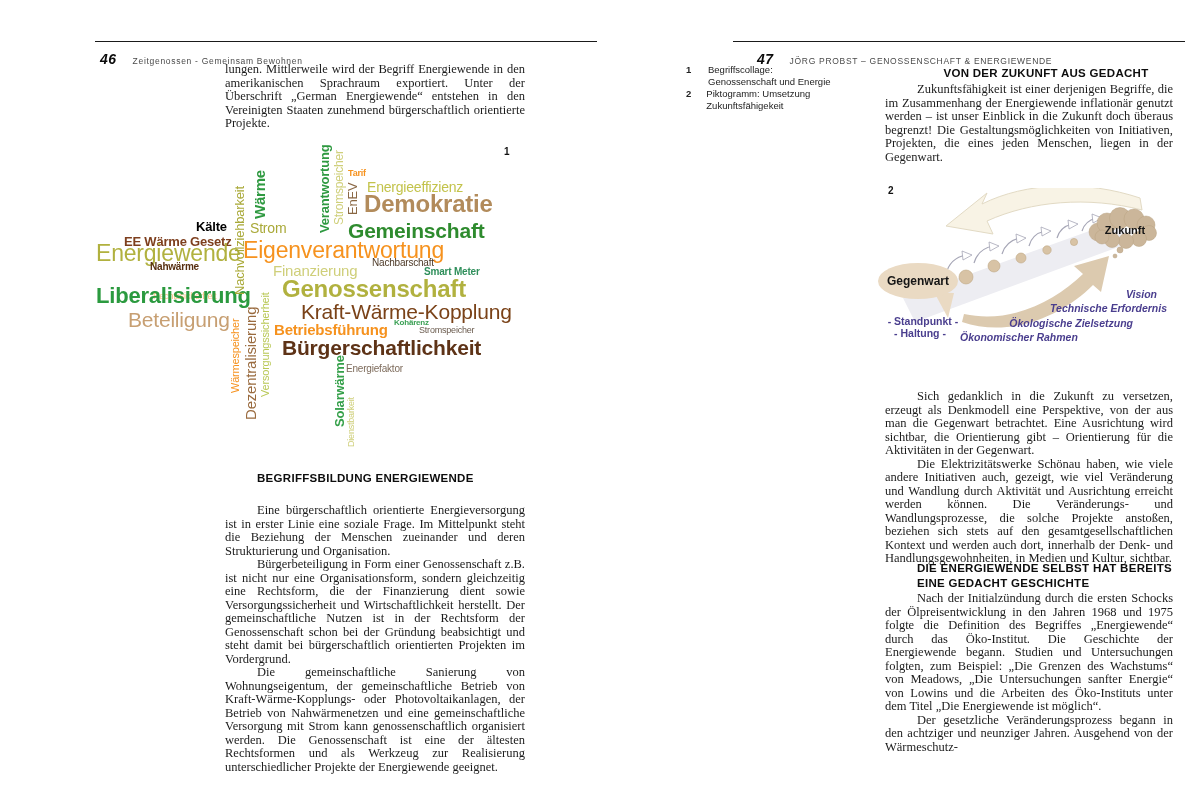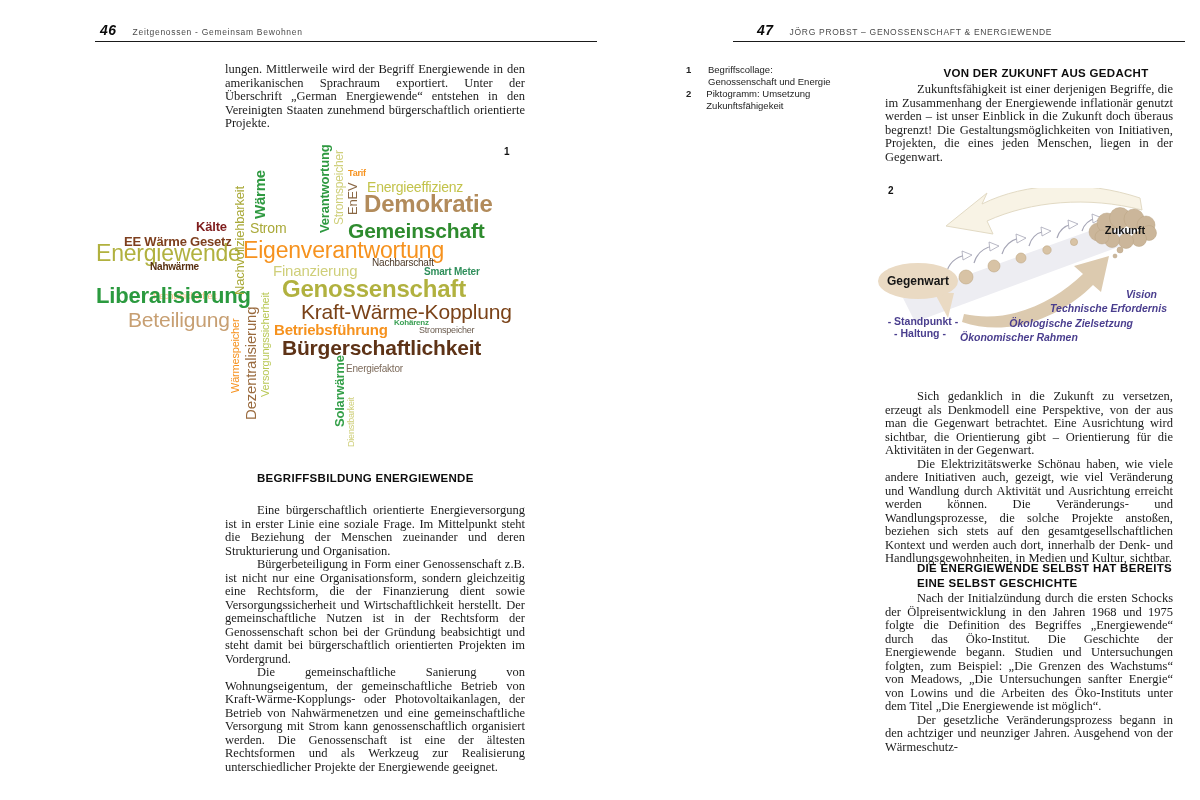--- a/index.html
+++ b/index.html
@@ -1,21 +1,21 @@
 <!DOCTYPE html>
 <html><head>
 <meta charset="utf-8">
 <style>
   html,body{margin:0;padding:0;background:#ffffff;}
   .spread{position:relative;width:1200px;height:800px;background:#ffffff;overflow:hidden;
           font-family:"Liberation Serif",serif;color:#1b1b1b;}
   .abs{position:absolute;}
   
   .folio{font-family:"Liberation Sans",sans-serif;font-weight:bold;font-style:italic;
-         font-size:14px;color:#0a0a0a;letter-spacing:.5px;}
+         font-size:14px;color:#0a0a0a;letter-spacing:.5px;margin-top:29px;}
   .runhead{font-family:"Liberation Sans",sans-serif;font-size:8.5px;letter-spacing:.7px;
            color:#4a4a4a;margin-left:16px;}
   .rule{position:absolute;height:1px;background:#1a1a1a;}
   
   .body-text{font-family:"Liberation Serif",serif;font-size:12.5px;line-height:13.5px;
              text-align:justify;color:#1b1b1b;}
   .body-text p{margin:0;}
   .body-text p.ind{text-indent:32px;}
   .sec-head{position:absolute;font-family:"Liberation Sans",sans-serif;font-weight:bold;
             font-size:11.5px;letter-spacing:.3px;color:#0d0d0d;line-height:14.5px;}
@@ -47,21 +47,21 @@
 
   <div class="abs" style="left:100px;top:22px;display:flex;align-items:baseline;">
     <span class="folio">46</span>
     <span class="runhead">Zeitgenossen - Gemeinsam Bewohnen</span>
   </div>
   <div class="rule" style="left:95px;top:41px;width:502px;"></div>
 
   <div class="body-text abs" style="left:225px;top:63px;width:300px;">lungen. Mittlerweile wird der Begriff Energiewende in den amerikanischen Sprachraum exportiert. Unter der Überschrift „German Energiewende“ entstehen in den Vereinigten Staaten zunehmend bürgerschaftlich orientierte Projekte.</div>
 
   <div class="wordcloud">
-      <span class="wcw" style="font-size: 13px; color: #7f1d1d; font-weight: bold; left: 101px; top: 80px;">Kälte</span>
+      <span class="wcw" style="font-size: 13px; color: #000000; font-weight: bold; left: 101px; top: 80px;">Kälte</span>
       <span class="wcw" style="font-size: 14px; color: rgb(169, 169, 56); left: 155px; top: 81px;">Strom</span>
       <span class="wcw" style="font-size: 13px; color: rgb(126, 63, 30); font-weight: bold; left: 29px; top: 95px;">EE Wärme Gesetz</span>
       <span class="wcw" style="font-size: 23px; color: rgb(177, 177, 63); left: 1px; top: 102px;">Energiewende</span>
       <span class="wcw" style="font-size: 10px; color: rgb(87, 48, 18); font-weight: bold; left: 55px; top: 122px;">Nahwärme</span>
       <span class="wcw" style="font-size: 9px; color: rgb(249, 190, 126); left: 58px; top: 136px; margin-top: 16px;">Rechtssicherheit</span>
       <span class="wcw" style="font-size: 22px; color: rgb(43, 154, 63); font-weight: bold; left: 1px; top: 145px;">Liberalisierung</span>
       <span class="wcw" style="font-size: 21px; color: rgb(199, 159, 114); left: 33px; top: 169px;">Beteiligung</span>
       <span class="wcw" style="font-size: 9px; color: rgb(246, 146, 30); font-weight: bold; left: 253px; top: 29px;">Tarif</span>
       <span class="wcw" style="font-size: 14px; color: rgb(195, 195, 75); left: 272px; top: 40px;">Energieeffizienz</span>
       <span class="wcw" style="font-size: 24px; color: rgb(178, 139, 91); font-weight: bold; left: 269px; top: 52px;">Demokratie</span>
@@ -190,20 +190,20 @@
     <text class="dia-purple-up" x="44" y="149" text-anchor="middle">- Haltung -</text>
   </svg>
 
   <div class="body-text abs" style="left:885px;top:390px;width:288px;">
     <p class="ind">Sich gedanklich in die Zukunft zu versetzen, erzeugt als Denkmodell eine Perspektive, von der aus man die Gegenwart betrachtet. Eine Ausrichtung wird sichtbar, die Orientierung gibt – Orientierung für die Aktivitäten in der Gegenwart.</p>
     <p class="ind">Die Elektrizitätswerke Schönau haben, wie viele andere Initiativen auch, gezeigt, wie viel Veränderung und Wandlung durch Aktivität und Ausrichtung erreicht werden können. Die Veränderungs- und Wandlungsprozesse, die solche Projekte anstoßen, beziehen sich stets auf den gesamtgesellschaftlichen Kontext und werden auch dort, innerhalb der Denk- und Handlungsgewohnheiten, in Medien und Kultur, sichtbar.</p>
   </div>
 
   <div class="sec-head" style="left:885px;top:561px;width:290px;padding-left:32px;box-sizing:border-box;">
     <div>DIE ENERGIEWENDE SELBST HAT BEREITS</div>
-    <div>EINE SELBST GESCHICHTE</div>
+    <div>EINE GEDACHT GESCHICHTE</div>
   </div>
   <div class="body-text abs" style="left:885px;top:592px;width:288px;">
     <p class="ind">Nach der Initialzündung durch die ersten Schocks der Ölpreisentwicklung in den Jahren 1968 und 1975 folgte die Definition des Begriffes „Energiewende“ durch das Öko-Institut. Die Geschichte der Energiewende begann. Studien und Untersuchungen folgten, zum Beispiel: „Die Grenzen des Wachstums“ von Meadows, „Die Untersuchungen sanfter Energie“ von Lowins und die Arbeiten des Öko-Instituts unter dem Titel „Die Energiewende ist möglich“.</p>
     <p class="ind">Der gesetzliche Veränderungsprozess begann in den achtziger und neunziger Jahren. Ausgehend von der Wärmeschutz-</p>
   </div>
 
 </div>
 
 </body></html>

